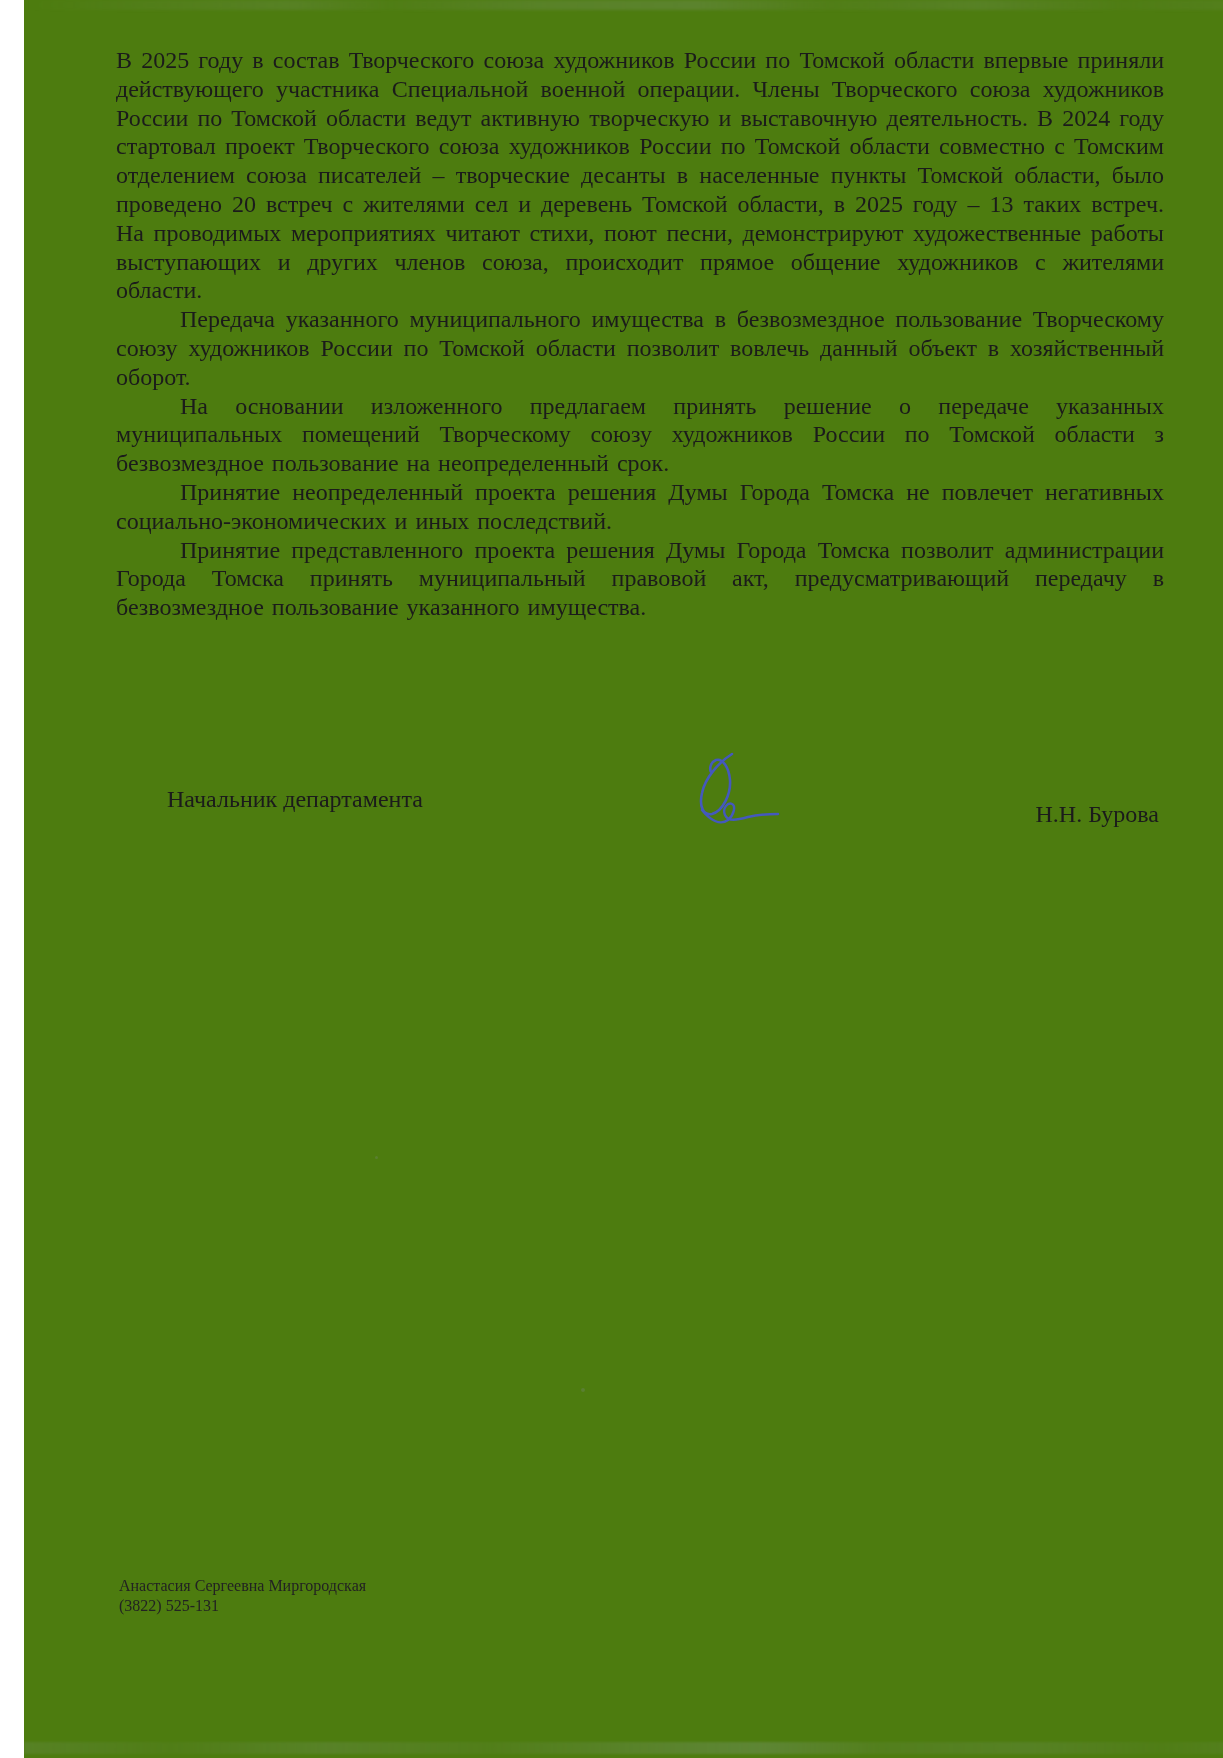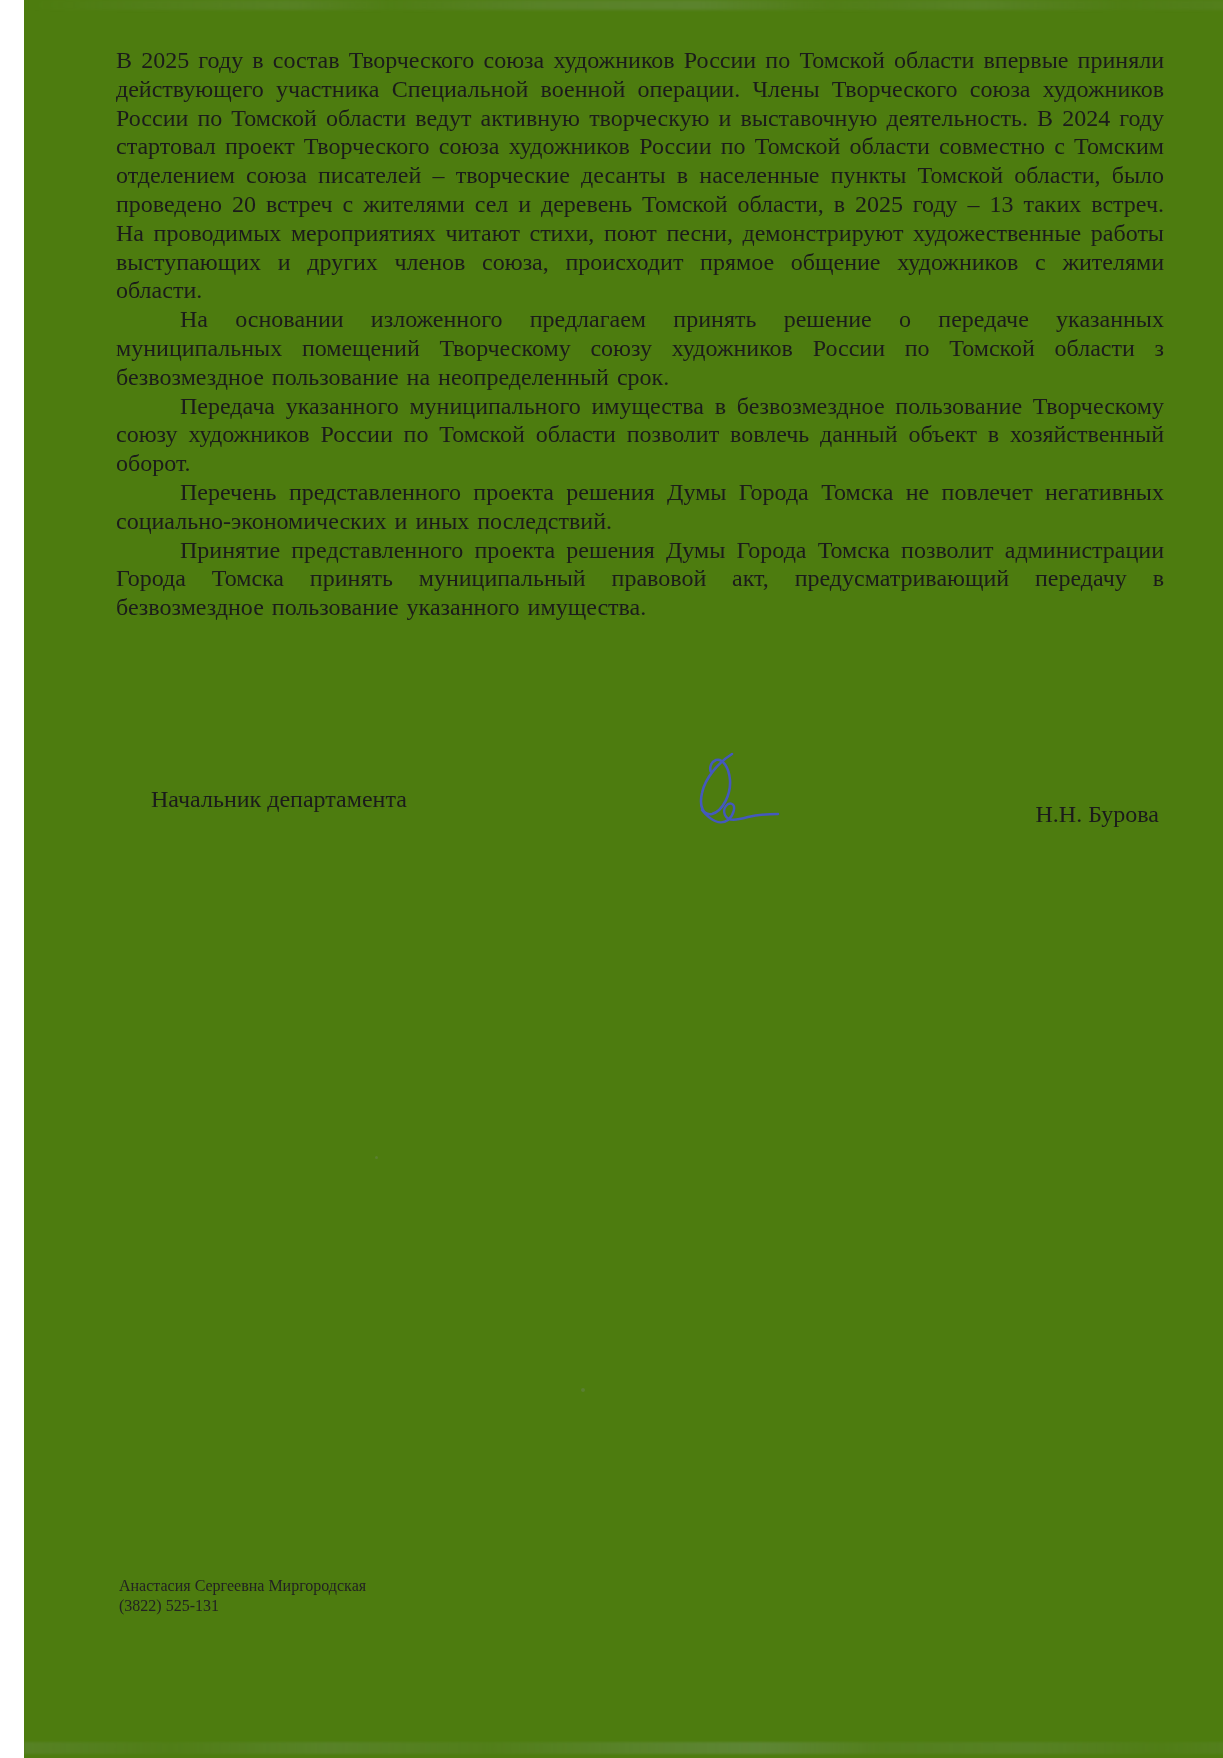--- a/index.html
+++ b/index.html
@@ -78,21 +78,21 @@
     font-weight: bold;
   }
 
   .sig-row {
     position: absolute;
     left: 0; top: 0;
     width: 100%;
   }
   .sig-label {
     position: absolute;
-    left: 127px;
+    left: 143px;
     top: 786px;
     font-size: 24px;
     white-space: nowrap;
   }
   .sig-name {
     position: absolute;
     right: 88px;
     top: 801px;
     font-size: 24px;
     white-space: nowrap;
@@ -120,23 +120,23 @@
 </style>
 </head>
 <body>
 
 <div class="page">
 
   <div class="scan-top"></div>
 
   <div class="body-text">
     <p class="no-indent">В 2025 году в состав Творческого союза художников России по Томской области впервые приняли действующего участника Специальной военной операции. Члены Творческого союза художников России по Томской области ведут активную творческую и выставочную деятельность. В 2024 году стартовал проект Творческого союза художников России по Томской области совместно с Томским отделением союза писателей – творческие десанты в населенные пункты Томской области, было проведено 20 встреч с жителями сел и деревень Томской области, в 2025 году – 13 таких встреч. На проводимых мероприятиях читают стихи, поют песни, демонстрируют художественные работы выступающих и других членов союза, происходит прямое общение художников с жителями области.</p>
+    <p>Передача указанного муниципального имущества в безвозмездное пользование Творческому союзу художников России по Томской области позволит вовлечь данный объект в хозяйственный оборот.</p>
     <p>На основании изложенного предлагаем принять решение о передаче указанных муниципальных помещений Творческому союзу художников России по Томской области з безвозмездное пользование на неопределенный срок.</p>
-    <p>Передача указанного муниципального имущества в безвозмездное пользование Творческому союзу художников России по Томской области позволит вовлечь данный объект в хозяйственный оборот.</p>
-    <p>Перечень представленного проекта решения Думы Города Томска не повлечет негативных социально-экономических и иных последствий.</p>
+    <p>Принятие неопределенный проекта решения Думы Города Томска не повлечет негативных социально-экономических и иных последствий.</p>
     <p>Принятие представленного проекта решения Думы Города Томска позволит администрации Города Томска принять муниципальный правовой акт, предусматривающий передачу в безвозмездное пользование указанного имущества.</p>
   </div>
 
   <div class="sig-row">
     <span class="sig-label">Начальник департамента</span>
 
     <span class="sig-mark">
       <svg viewBox="0 0 112 86" fill="none" xmlns="http://www.w3.org/2000/svg">
         <path d="M60 6 C47 14 33 30 30 45 C27 58 31 68 40 66 C51 63 59 46 58 32 C57 20 51 10 44 12 C39 14 37 20 39 24" stroke="#4459bd" stroke-width="2.6" stroke-linecap="round" fill="none"></path>
         <path d="M30 62 C38 72 48 78 56 72 C62 67 64 58 60 56 C56 54 50 60 53 67 C56 74 65 72 76 69 C84 67 96 66 106 66" stroke="#4459bd" stroke-width="2.4" stroke-linecap="round" fill="none"></path>

